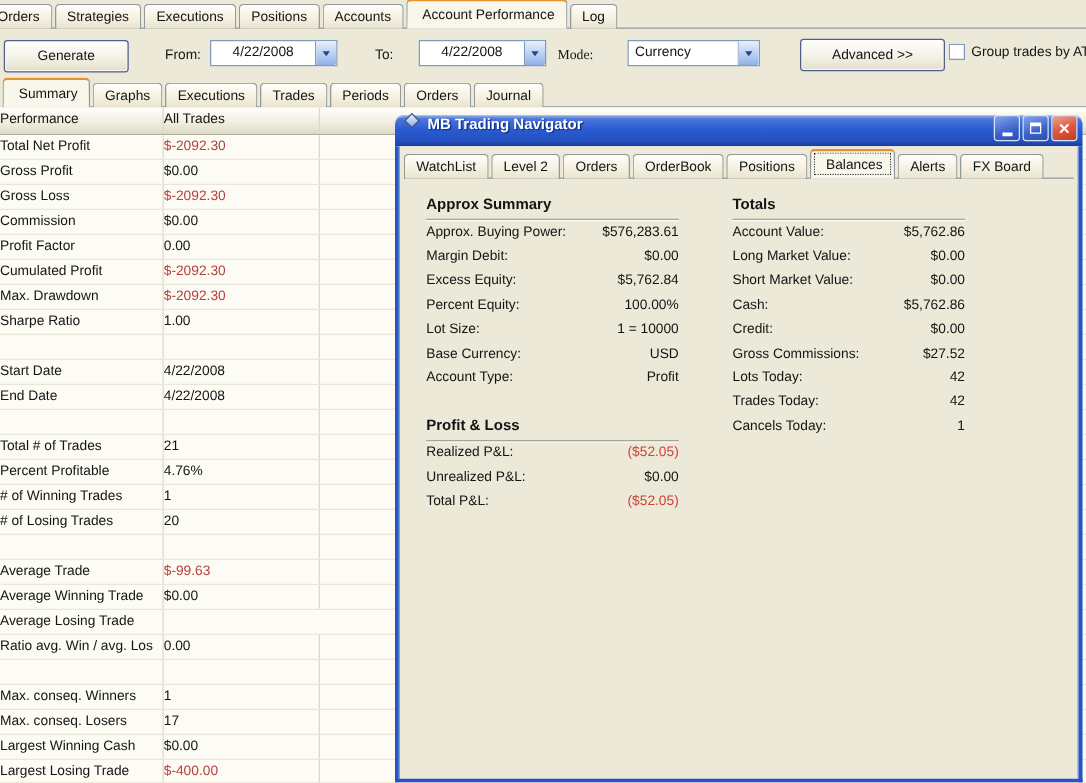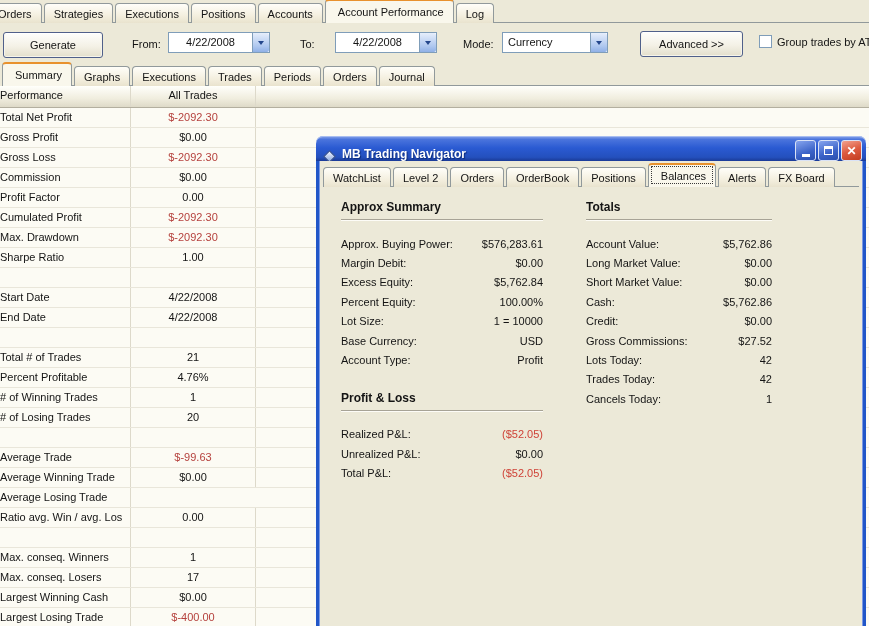--- a/index.html
+++ b/index.html
@@ -24,23 +24,23 @@
   #main-tabs { top:1px; left:-12px; right:0; height:22px; }
   #sub-tabs  { top:62px; left:2px; right:0; height:24px; }
   
   #toolbar { position:absolute; top:22px; left:0; right:0; height:40px; }
   .btn {
     position:absolute; border:1px solid #50608a; border-radius:3px; text-align:center;
     background:linear-gradient(180deg,#fefefc,#f4f1e6 55%,#e3dfcc);
     box-shadow:inset 0 1px 0 #ffffff, inset 0 0 0 1px #f6f4ea; line-height:24px;
   }
   #generate-btn { left:3px; top:10px; width:100px; height:26px; }
-  #advanced-btn { left:640px; top:9px; width:103px; height:26px; }
+  #advanced-btn { left:640px; top:9px; width:116px; height:26px; }
   .tb-label { position:absolute; top:16px; }
-  #from-label { left:132px; } #to-label { left:300px; } #mode-label { left:463px; }
+  #from-label { left:132px; } #to-label { left:300px; } #mode-label { left:446px;font-family:Liberation Serif, serif; }
   .combo { position:absolute; top:10px; height:21px; background:#fff; border:1px solid #7f9db9; display:flex; }
   #from-combo { left:168px; width:102px; } #to-combo { left:335px; width:102px; }
   #mode-combo { left:502px; width:106px; }
   #mode-combo .combo-text { text-align:left; padding-left:5px; }
   .combo-text { flex:1; text-align:center; line-height:19px; overflow:hidden; white-space:nowrap; }
   .combo-arrow {
     width:17px; border-left:1px solid #7f9db9; border-radius:0 2px 2px 0;
     background:linear-gradient(180deg,#e6eefb,#aec7ef 70%,#8fb0e6);
     display:flex; align-items:center; justify-content:center;
   }
@@ -49,30 +49,29 @@
   #group-check .box { width:13px; height:13px; background:#fff; border:1px solid #7f9db9; margin-right:5px; flex:0 0 13px; }
   
   #perf-table { position:absolute; top:86px; left:0; right:0; bottom:0; background:#fcfbf4; }
   .thead {
     display:flex; height:22px; border-bottom:1px solid #b3af9f;
     background:linear-gradient(180deg,#fffffb,#f0edde 60%,#dedac8); font-weight:normal;
   }
   .th { text-align:center; line-height:21px; border-right:1px solid #c8c4b4; }
   .trow { display:flex; height:20px; border-bottom:1px solid #e9e6da; }
   .c1 { width:131px; text-align:left; line-height:19px; border-right:1px solid #ddd9ca; overflow:hidden; white-space:nowrap; }
-  .c2 { width:125px; text-align:center; line-height:19px; border-right:1px solid #ddd9ca; overflow:hidden; white-space:nowrap; }
+  .c2 { width:125px; text-align:left; line-height:19px; border-right:1px solid #ddd9ca; overflow:hidden; white-space:nowrap; }
   .c3 { flex:1; }
   .neg { color:#b5413d; }
   
   #navigator { position:absolute; left:316px; top:92px; width:550px; height:534px; z-index:10; }
   #nav-titlebar {
-    height:25px; border-radius:7px 7px 0 0; display:flex; align-items:flex-end; padding:0 4px 0 5px;
+    height:25px; border-radius:7px 7px 0 0; display:flex; align-items:flex-start; padding:0 4px 0 5px;
     background:linear-gradient(180deg,#8da7ea 0%,#4a74dd 14%,#2a5ad2 48%,#2450bd 85%,#1a3a96 100%);
     box-shadow:inset 0 1px 0 #a8bdf0;
-    margin-top:44px;
   }
   #nav-title { color:#fff; font-weight:bold; font-size:12px; text-shadow:1px 1px 1px #0a2a7a; flex:1; }
   .diamond-icon { width:9px; height:9px; transform:rotate(45deg); margin:0 8px 0 4px;
     background:linear-gradient(135deg,#f2f6ff,#8aa6dd); border:1px solid #44598a; flex:0 0 9px; }
   .winbtn {
     width:21px; height:21px; border:1px solid #d9e2f6; border-radius:3px; margin-left:2px;
     display:flex; align-items:center; justify-content:center; color:#fff;
     background:linear-gradient(160deg,#86a4ee,#3b63c8 60%,#2a4fae); flex:0 0 21px;
   }
   .winbtn.close { background:linear-gradient(160deg,#f2a28f,#dd5b40 50%,#c33c1e); font-weight:bold; font-size:12px; }
@@ -84,21 +83,21 @@
     box-shadow:inset 1px 0 0 #7b99e2, inset -1px 0 0 #7b99e2;
   }
   #nav-tabs { position:absolute; top:2px; left:4px; right:4px; height:24px; }
   #nav-tabs .tab.active { outline:1px dotted #3a3a3a; outline-offset:-4px; }
   #nav-content { position:absolute; top:27px; left:0; right:0; bottom:0; }
   .col { position:absolute; top:0; }
   #col-left  { left:22px;  width:202px; }
   #col-right { left:267px; width:186px; }
   .section-title { font-size:12px; font-weight:bold; margin:12px 0 0; }
   .rule { height:1px; background:#a7a396; box-shadow:0 1px 0 #fdfcf7; margin-top:5px; }
-  .stats { margin-top:14px; }
+  .stats { margin-top:0; }
   .srow { display:flex; justify-content:space-between; align-items:center; height:19.4px; }
   .srow .v { text-align:center; }
   .pl-title { margin-top:21px; }
   .neg2 { color:#cf4237; }
 </style>
 </head>
 <body>
 
 <div id="main-tabs" class="tabstrip">
   <div class="tab">Orders</div>

